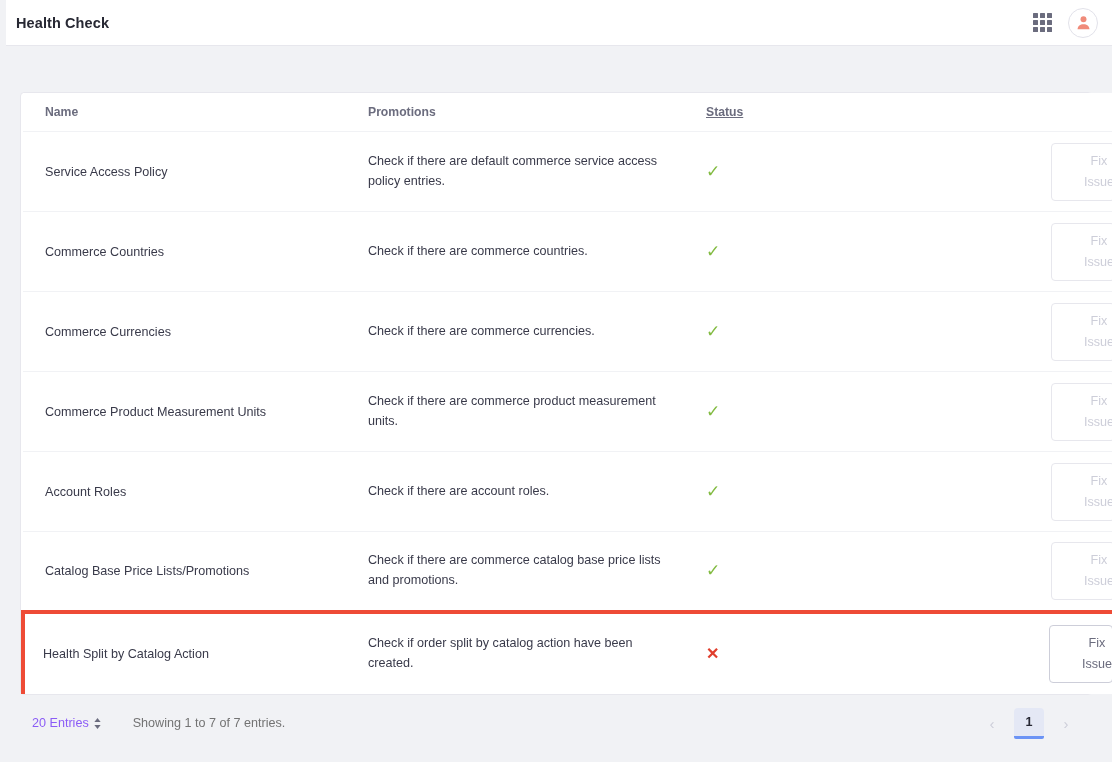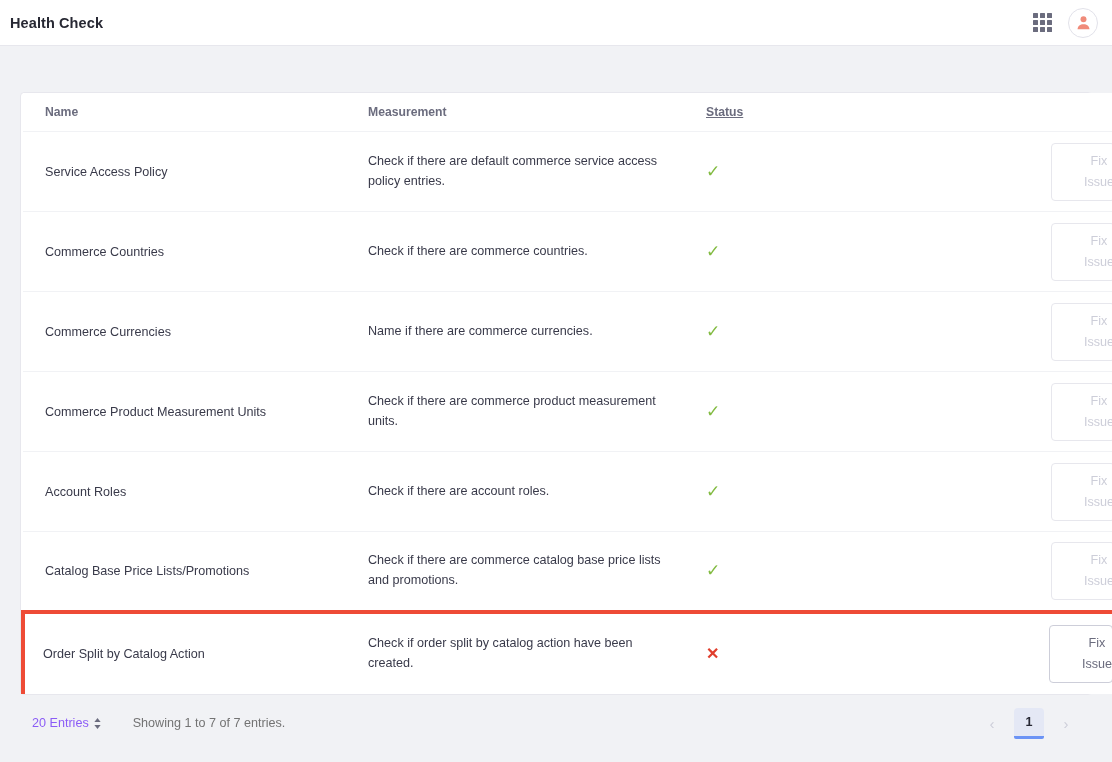--- a/index.html
+++ b/index.html
@@ -13,20 +13,21 @@
 
   
   .topbar {
     position: relative;
     height: 46px;
     background: #ffffff;
     border-bottom: 1px solid #e7e7ed;
     display: flex;
     align-items: center;
     padding: 0 14px 0 10px;
+    margin-left: 6px;
   }
   .topbar-title {
     font-size: 14.5px;
     font-weight: bold;
     color: #272833;
     letter-spacing: 0.1px;
   }
   .topbar-right {
     margin-left: auto;
     display: flex;
@@ -234,21 +235,21 @@
 </div>
 
 <div class="spacer"></div>
 
 <div class="page">
   <div class="card">
     <table class="table">
       <thead>
         <tr>
           <th class="c-name">Name</th>
-          <th class="c-desc">Measurement</th>
+          <th class="c-desc">Promotions</th>
           <th class="c-status">Status</th>
           <th class="c-act"></th>
         </tr>
       </thead>
       <tbody>
           <tr>
             <td class="td-name">Service Access Policy</td>
             <td class="td-desc">Check if there are default commerce service access policy entries.</td>
             <td class="td-status"><span class="status-icon status-pass">✓</span></td>
             <td class="td-act">
@@ -264,21 +265,21 @@
             <td class="td-status"><span class="status-icon status-pass">✓</span></td>
             <td class="td-act">
               <button class="fix-btn" disabled="">
                 <span>Fix</span>
                 <span>Issue</span>
               </button>
             </td>
           </tr>
           <tr>
             <td class="td-name">Commerce Currencies</td>
-            <td class="td-desc">Name if there are commerce currencies.</td>
+            <td class="td-desc">Check if there are commerce currencies.</td>
             <td class="td-status"><span class="status-icon status-pass">✓</span></td>
             <td class="td-act">
               <button class="fix-btn" disabled="">
                 <span>Fix</span>
                 <span>Issue</span>
               </button>
             </td>
           </tr>
           <tr>
             <td class="td-name">Commerce Product Measurement Units</td>
@@ -307,21 +308,21 @@
             <td class="td-desc">Check if there are commerce catalog base price lists and promotions.</td>
             <td class="td-status"><span class="status-icon status-pass">✓</span></td>
             <td class="td-act">
               <button class="fix-btn" disabled="">
                 <span>Fix</span>
                 <span>Issue</span>
               </button>
             </td>
           </tr>
           <tr class="highlight">
-            <td class="td-name">Order Split by Catalog Action</td>
+            <td class="td-name">Health Split by Catalog Action</td>
             <td class="td-desc">Check if order split by catalog action have been created.</td>
             <td class="td-status"><span class="status-icon status-fail">✕</span></td>
             <td class="td-act">
               <button class="fix-btn enabled">
                 <span>Fix</span>
                 <span>Issue</span>
               </button>
             </td>
           </tr>
         </tbody>

